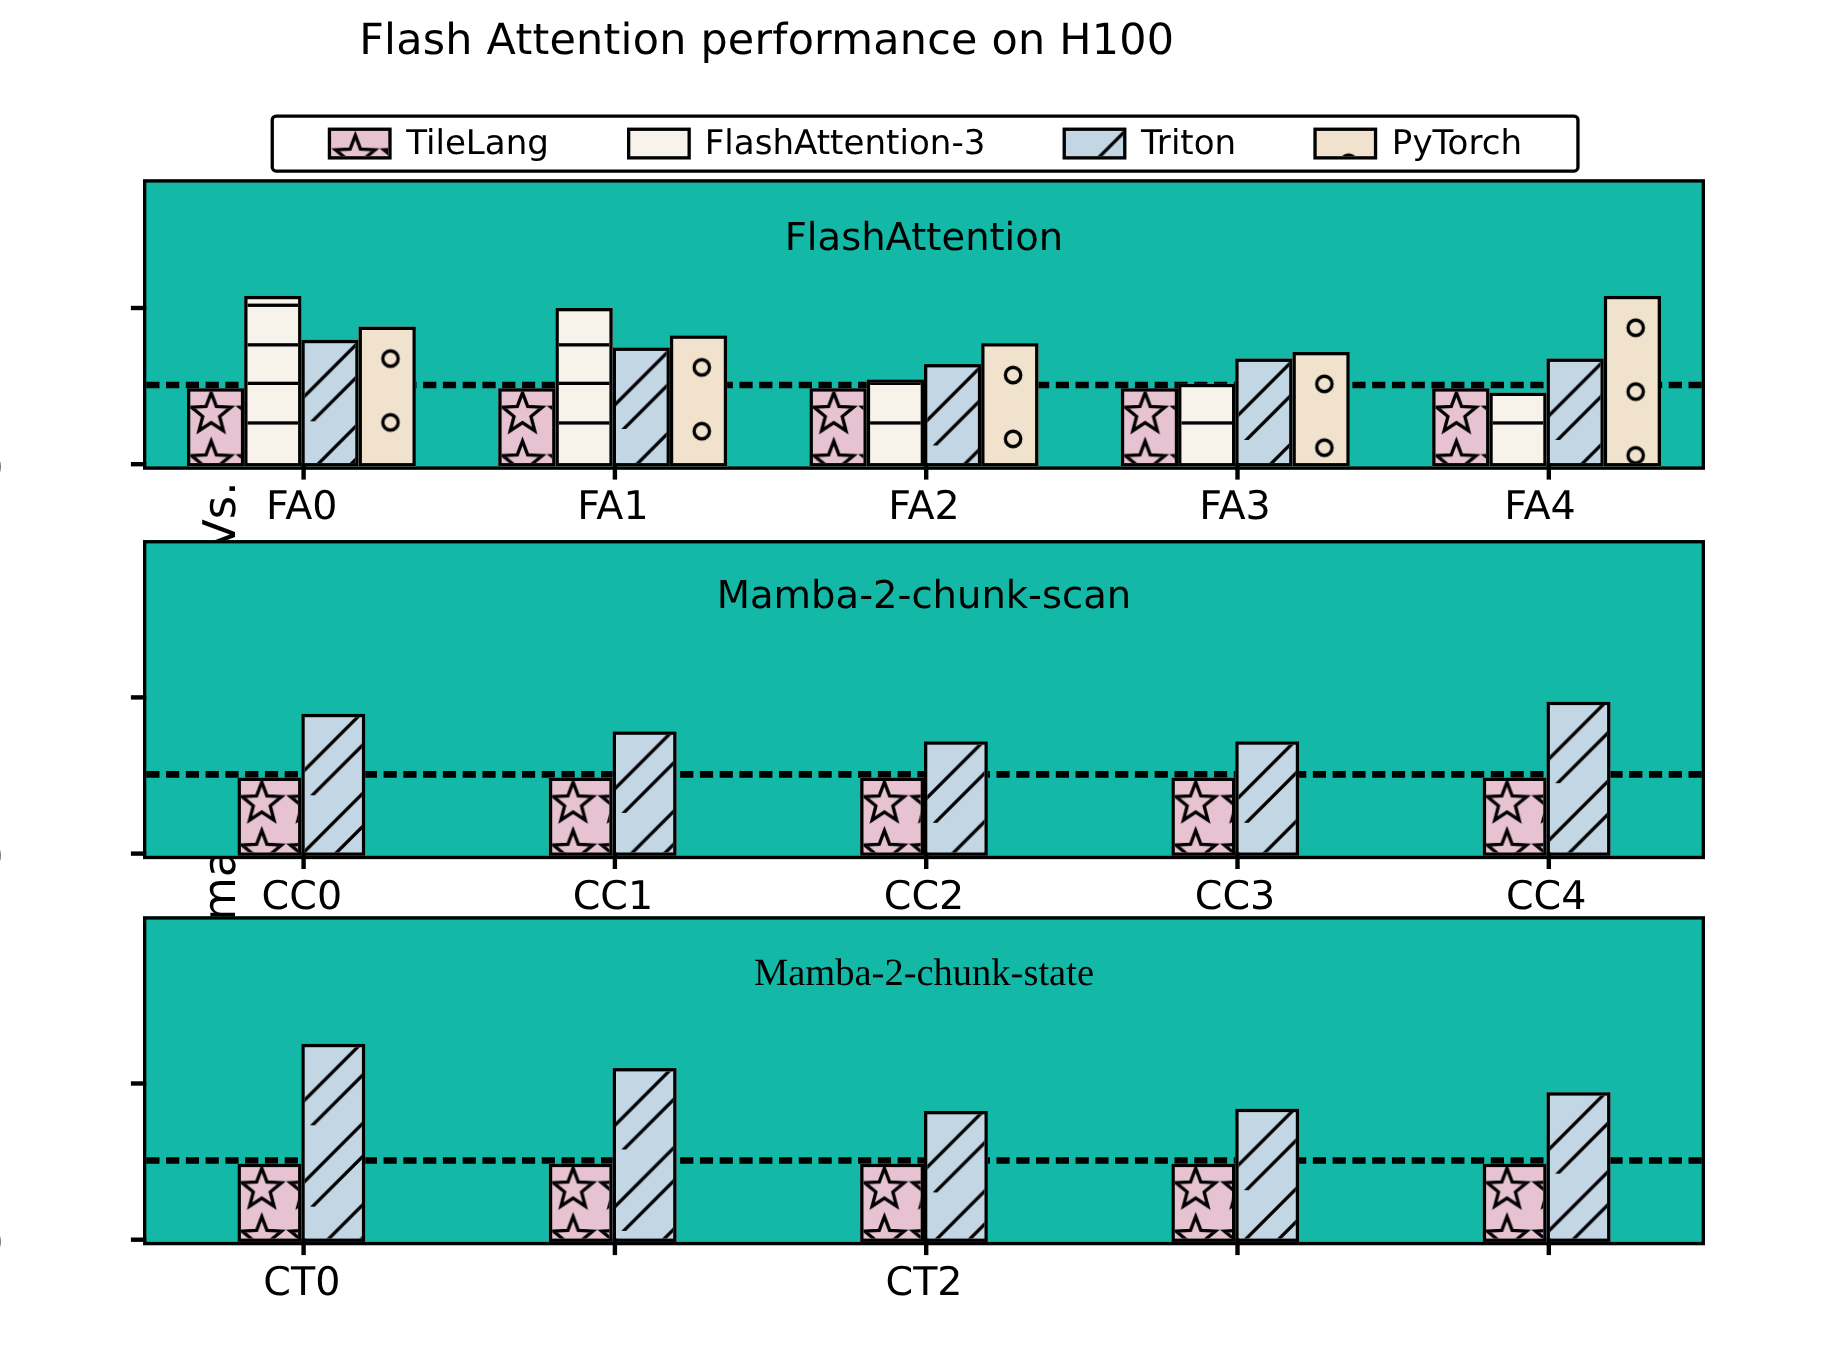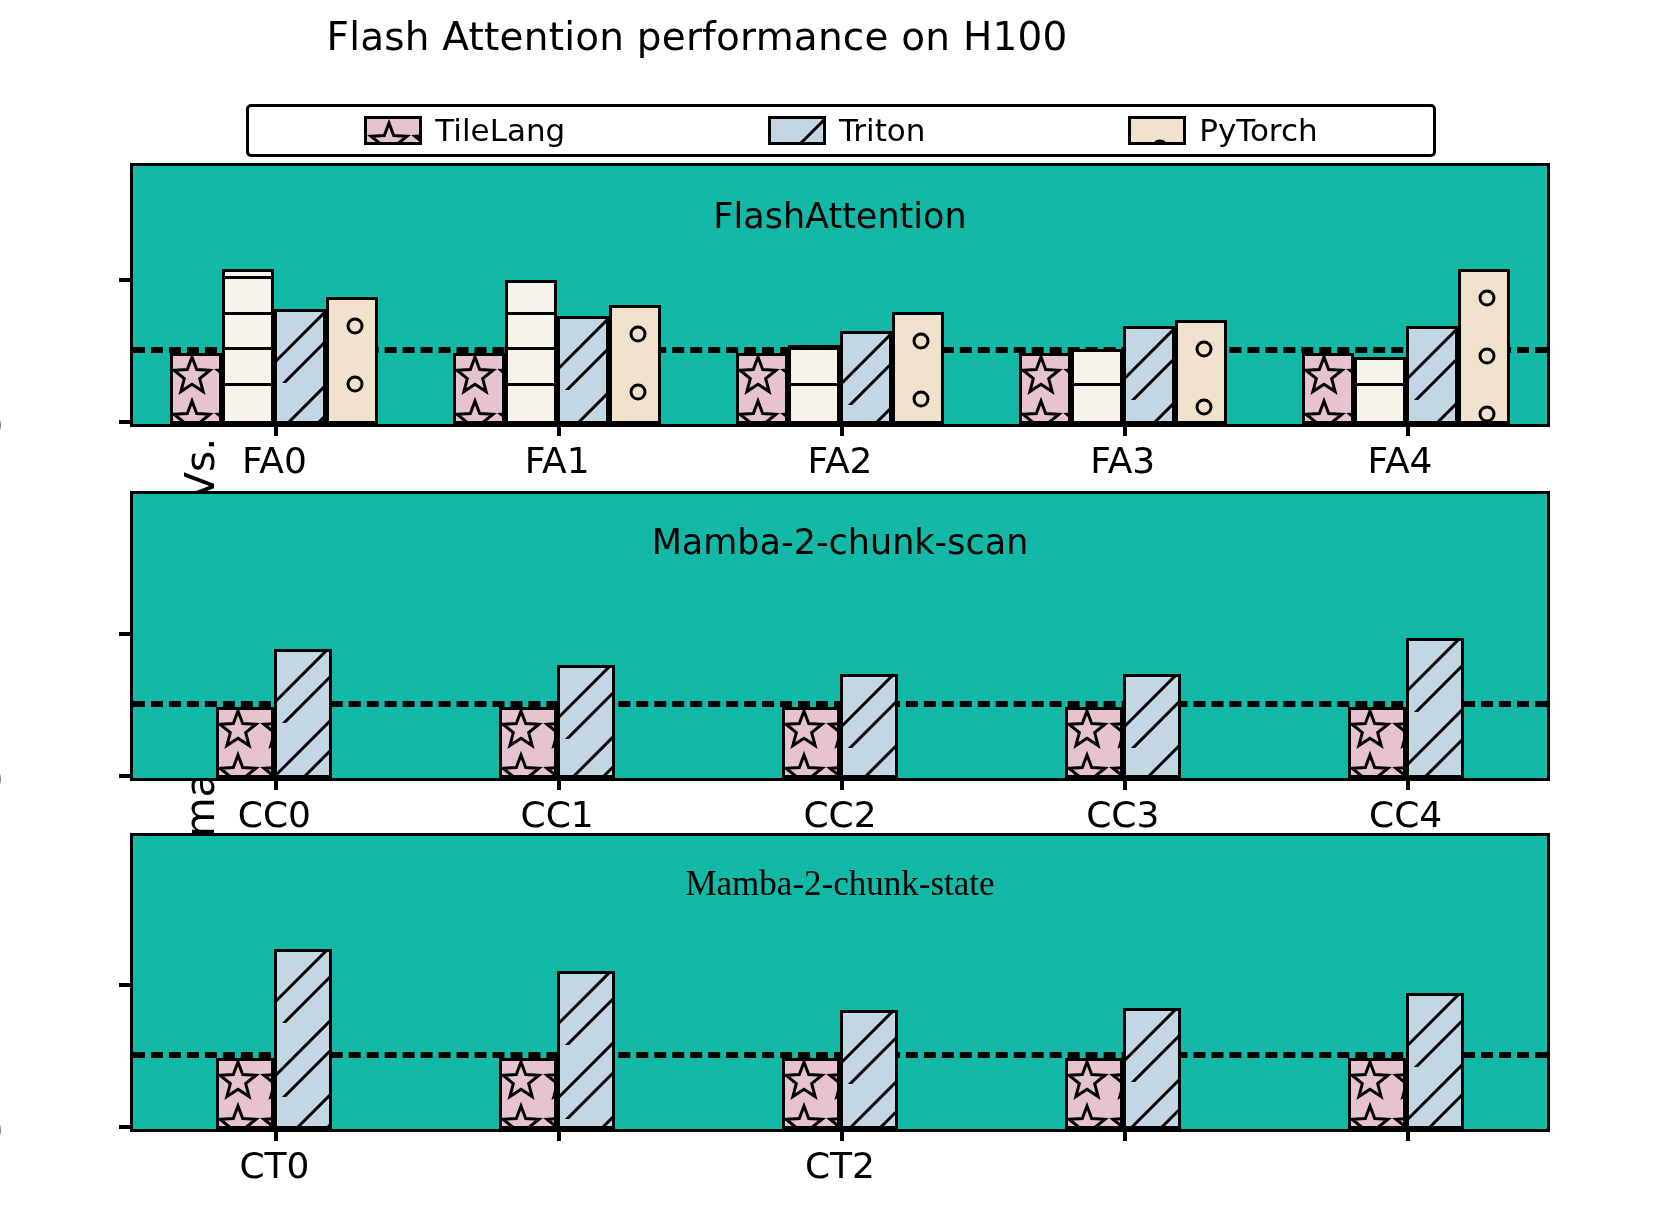--- a/index.html
+++ b/index.html
@@ -100,20 +100,24 @@
   <div class="legend">
     <div class="legend-entry">
       <span class="swatch c-tilelang">
         <svg class="hatch">
             <rect width="100%" height="100%" fill="url(#p-star)"></rect>
           </svg>
       </span>
       <span class="legend-label">TileLang</span>
     </div>
     <div class="legend-entry">
+      <span class="swatch c-fa3"></span>
+      <span class="legend-label">FlashAttention-3</span>
+    </div>
+    <div class="legend-entry">
       <span class="swatch c-triton">
         <svg class="hatch">
             <rect width="100%" height="100%" fill="url(#p-diag)"></rect>
           </svg>
       </span>
       <span class="legend-label">Triton</span>
     </div>
     <div class="legend-entry">
       <span class="swatch c-pytorch">
         <svg class="hatch">

